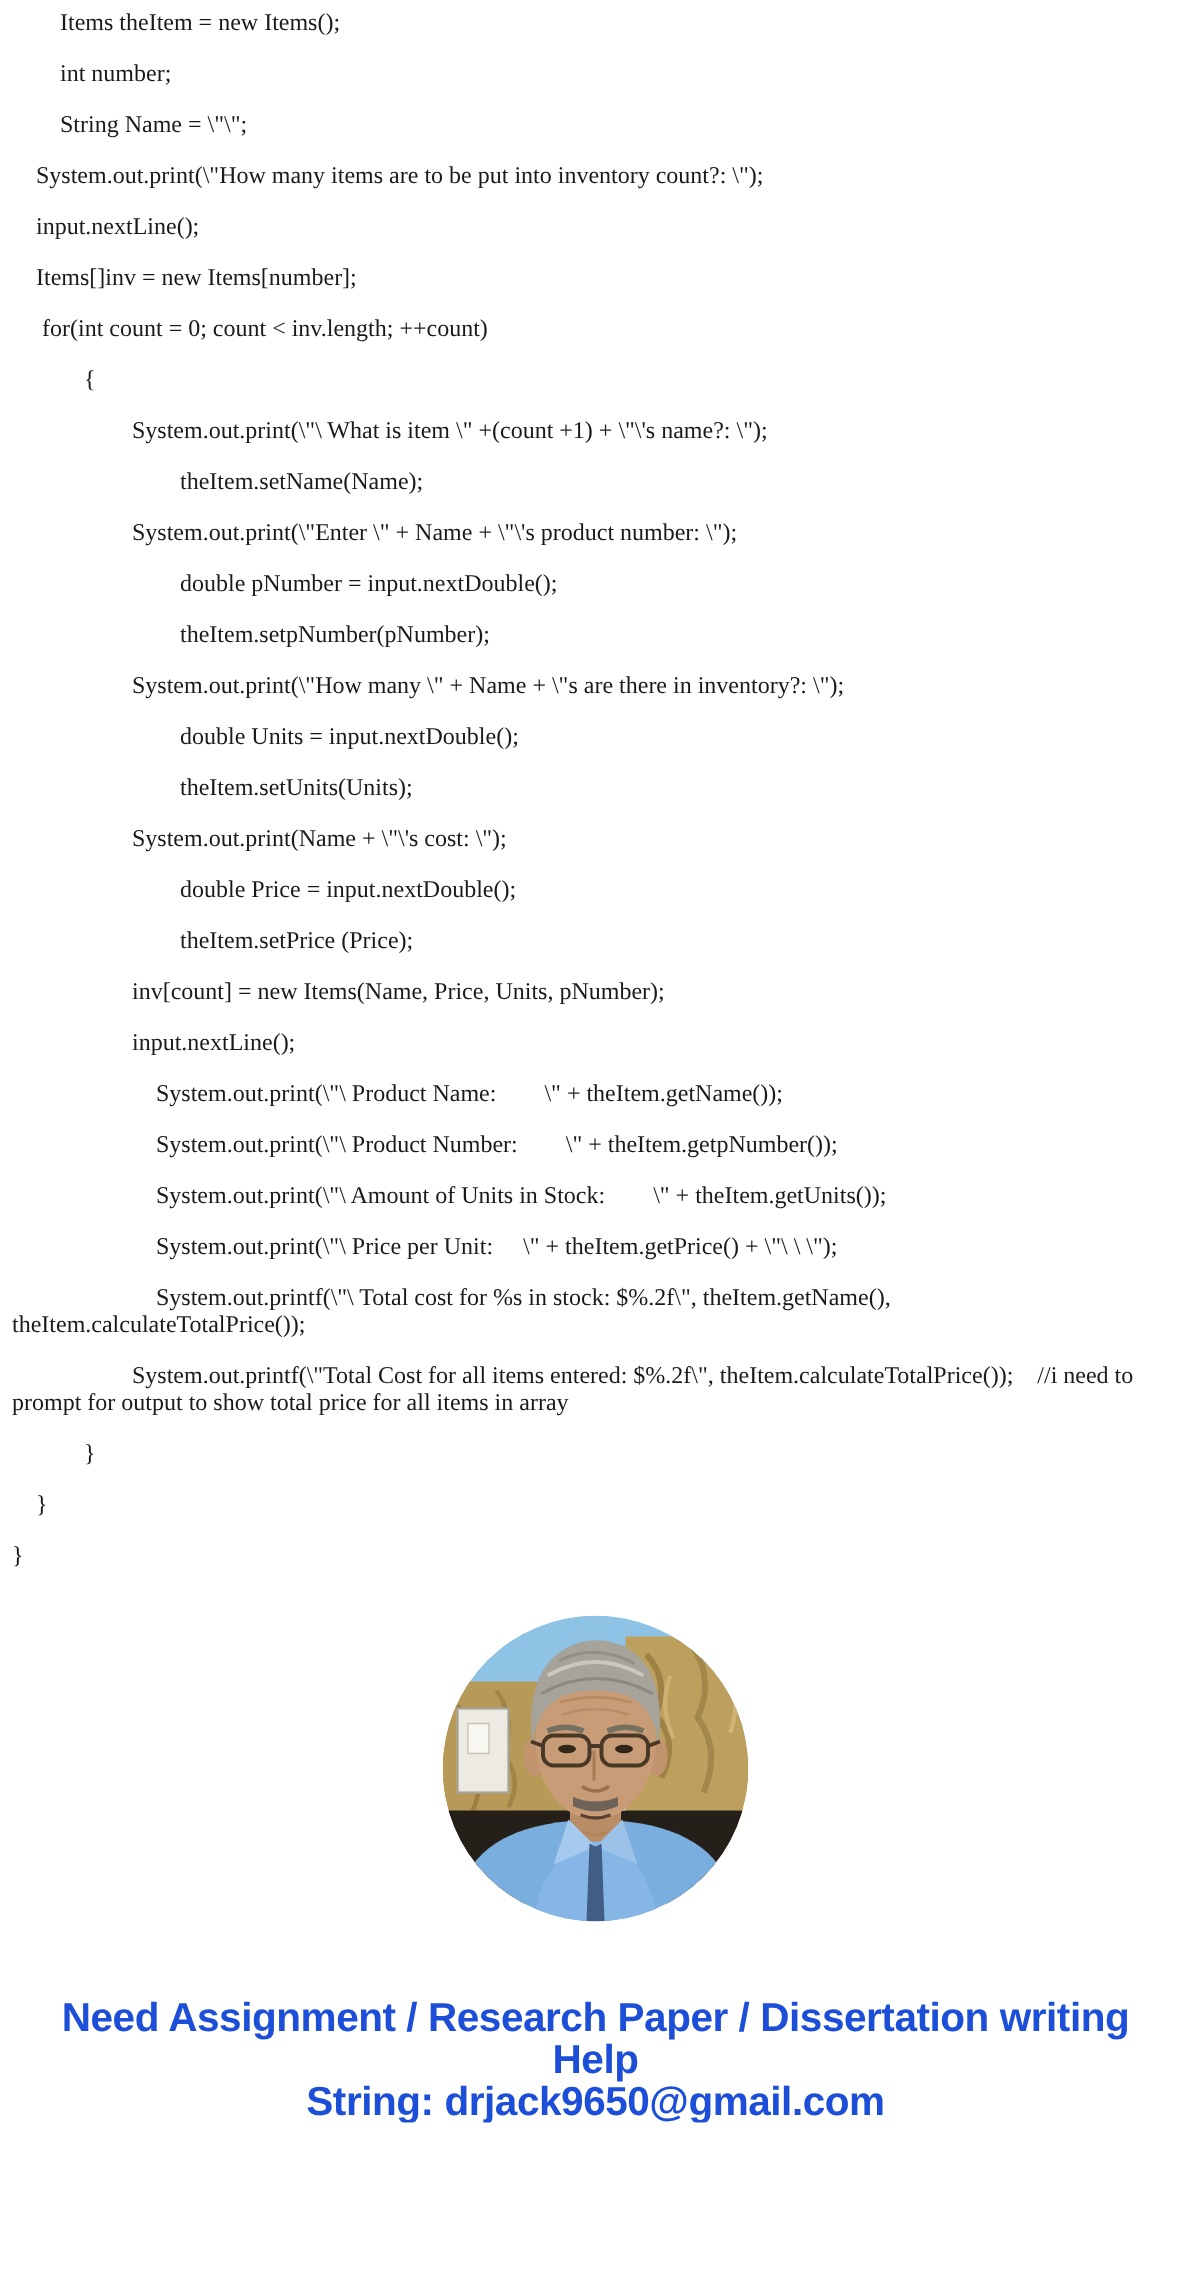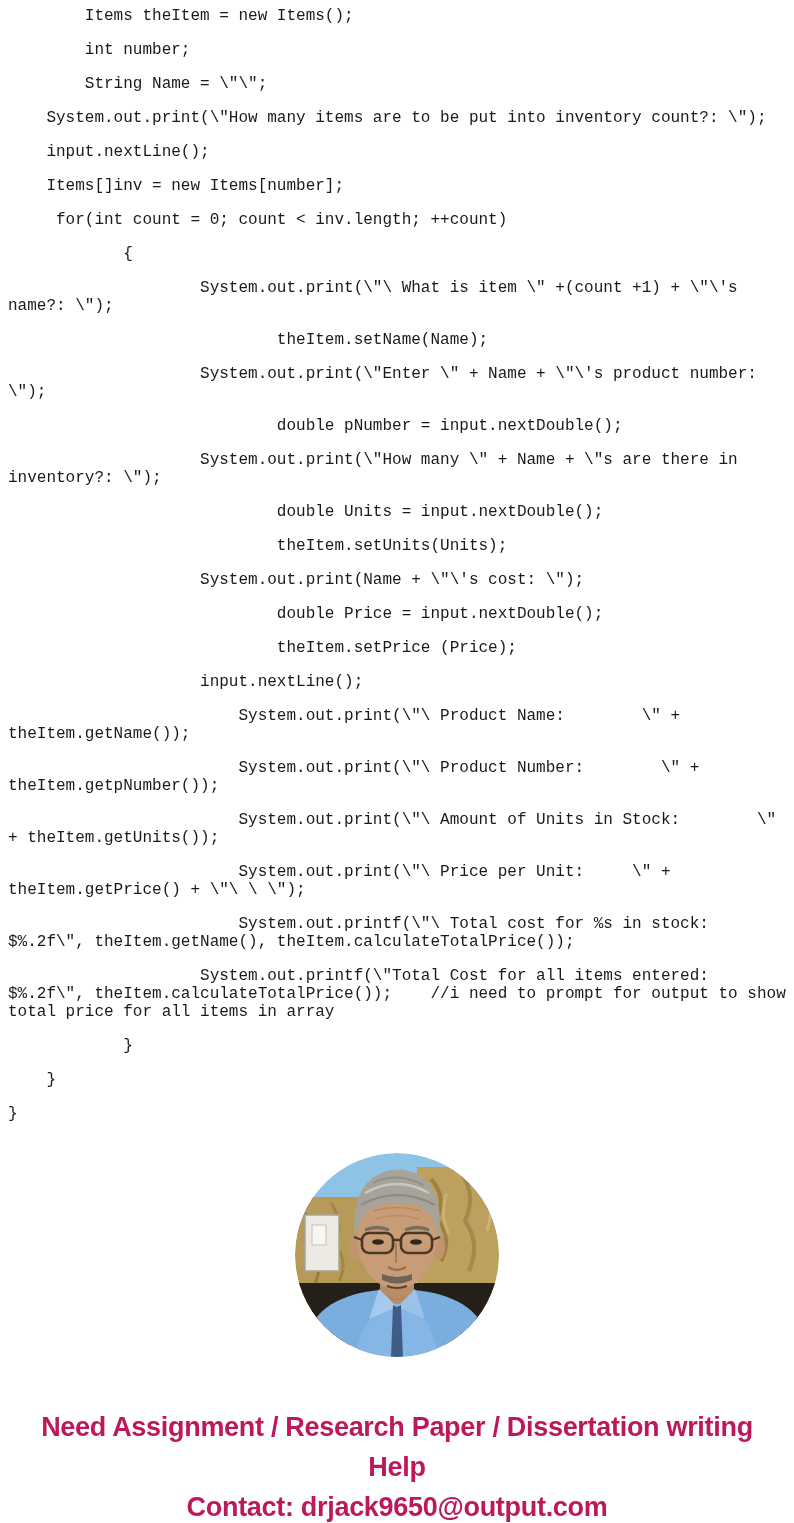--- a/index.html
+++ b/index.html
@@ -20,21 +20,20 @@
   
   .code-block {
     margin: -9px 8px 0 8px;
   }
   .code-block p {
     margin: 16px 0;
     font-size: 16px;
     line-height: 18px;
     white-space: normal;
     word-wrap: break-word;
-    font-family: Liberation Mono, monospace;
   }
   
   .avatar-section {
     margin-top: 30px;
     text-align: center;
   }
   .avatar-circle {
     display: inline-block;
     width: 204px;
     height: 204px;
@@ -43,22 +42,22 @@
     vertical-align: top;
   }
   
   .help-banner {
     margin-top: 50px;
     padding: 0 16px;
     text-align: center;
     font-family: "Liberation Sans", "DejaVu Sans", sans-serif;
     font-weight: 700;
     font-size: 27px;
-    line-height: 40px;
-    color: #be185d;
+    line-height: 28px;
+    color: #1d4ed8;
     letter-spacing: -0.3px;
   }
 </style>
 </head>
 <body>
 
 <div class="page">
 
   <div class="code-block">
     <p>&nbsp;&nbsp;&nbsp;&nbsp;&nbsp;&nbsp;&nbsp;&nbsp;Items theItem = new Items();</p>
@@ -66,26 +65,28 @@
     <p>&nbsp;&nbsp;&nbsp;&nbsp;&nbsp;&nbsp;&nbsp;&nbsp;String Name = \"\";</p>
     <p>&nbsp;&nbsp;&nbsp;&nbsp;System.out.print(\"How many items are to be put into inventory count?: \");</p>
     <p>&nbsp;&nbsp;&nbsp;&nbsp;input.nextLine();</p>
     <p>&nbsp;&nbsp;&nbsp;&nbsp;Items[]inv = new Items[number];</p>
     <p>&nbsp;&nbsp;&nbsp;&nbsp;&nbsp;for(int count = 0; count &lt; inv.length; ++count)</p>
     <p>&nbsp;&nbsp;&nbsp;&nbsp;&nbsp;&nbsp;&nbsp;&nbsp;&nbsp;&nbsp;&nbsp;&nbsp;{</p>
     <p>&nbsp;&nbsp;&nbsp;&nbsp;&nbsp;&nbsp;&nbsp;&nbsp;&nbsp;&nbsp;&nbsp;&nbsp;&nbsp;&nbsp;&nbsp;&nbsp;&nbsp;&nbsp;&nbsp;&nbsp;System.out.print(\"\ What is item \" +(count +1) + \"\'s name?: \");</p>
     <p>&nbsp;&nbsp;&nbsp;&nbsp;&nbsp;&nbsp;&nbsp;&nbsp;&nbsp;&nbsp;&nbsp;&nbsp;&nbsp;&nbsp;&nbsp;&nbsp;&nbsp;&nbsp;&nbsp;&nbsp;&nbsp;&nbsp;&nbsp;&nbsp;&nbsp;&nbsp;&nbsp;&nbsp;theItem.setName(Name);</p>
     <p>&nbsp;&nbsp;&nbsp;&nbsp;&nbsp;&nbsp;&nbsp;&nbsp;&nbsp;&nbsp;&nbsp;&nbsp;&nbsp;&nbsp;&nbsp;&nbsp;&nbsp;&nbsp;&nbsp;&nbsp;System.out.print(\"Enter \" + Name + \"\'s product number: \");</p>
     <p>&nbsp;&nbsp;&nbsp;&nbsp;&nbsp;&nbsp;&nbsp;&nbsp;&nbsp;&nbsp;&nbsp;&nbsp;&nbsp;&nbsp;&nbsp;&nbsp;&nbsp;&nbsp;&nbsp;&nbsp;&nbsp;&nbsp;&nbsp;&nbsp;&nbsp;&nbsp;&nbsp;&nbsp;double pNumber = input.nextDouble();</p>
+    <p>&nbsp;&nbsp;&nbsp;&nbsp;&nbsp;&nbsp;&nbsp;&nbsp;&nbsp;&nbsp;&nbsp;&nbsp;&nbsp;&nbsp;&nbsp;&nbsp;&nbsp;&nbsp;&nbsp;&nbsp;&nbsp;&nbsp;&nbsp;&nbsp;&nbsp;&nbsp;&nbsp;&nbsp;theItem.setpNumber(pNumber);</p>
     <p>&nbsp;&nbsp;&nbsp;&nbsp;&nbsp;&nbsp;&nbsp;&nbsp;&nbsp;&nbsp;&nbsp;&nbsp;&nbsp;&nbsp;&nbsp;&nbsp;&nbsp;&nbsp;&nbsp;&nbsp;System.out.print(\"How many \" + Name + \"s are there in inventory?: \");</p>
     <p>&nbsp;&nbsp;&nbsp;&nbsp;&nbsp;&nbsp;&nbsp;&nbsp;&nbsp;&nbsp;&nbsp;&nbsp;&nbsp;&nbsp;&nbsp;&nbsp;&nbsp;&nbsp;&nbsp;&nbsp;&nbsp;&nbsp;&nbsp;&nbsp;&nbsp;&nbsp;&nbsp;&nbsp;double Units = input.nextDouble();</p>
     <p>&nbsp;&nbsp;&nbsp;&nbsp;&nbsp;&nbsp;&nbsp;&nbsp;&nbsp;&nbsp;&nbsp;&nbsp;&nbsp;&nbsp;&nbsp;&nbsp;&nbsp;&nbsp;&nbsp;&nbsp;&nbsp;&nbsp;&nbsp;&nbsp;&nbsp;&nbsp;&nbsp;&nbsp;theItem.setUnits(Units);</p>
     <p>&nbsp;&nbsp;&nbsp;&nbsp;&nbsp;&nbsp;&nbsp;&nbsp;&nbsp;&nbsp;&nbsp;&nbsp;&nbsp;&nbsp;&nbsp;&nbsp;&nbsp;&nbsp;&nbsp;&nbsp;System.out.print(Name + \"\'s cost: \");</p>
     <p>&nbsp;&nbsp;&nbsp;&nbsp;&nbsp;&nbsp;&nbsp;&nbsp;&nbsp;&nbsp;&nbsp;&nbsp;&nbsp;&nbsp;&nbsp;&nbsp;&nbsp;&nbsp;&nbsp;&nbsp;&nbsp;&nbsp;&nbsp;&nbsp;&nbsp;&nbsp;&nbsp;&nbsp;double Price = input.nextDouble();</p>
     <p>&nbsp;&nbsp;&nbsp;&nbsp;&nbsp;&nbsp;&nbsp;&nbsp;&nbsp;&nbsp;&nbsp;&nbsp;&nbsp;&nbsp;&nbsp;&nbsp;&nbsp;&nbsp;&nbsp;&nbsp;&nbsp;&nbsp;&nbsp;&nbsp;&nbsp;&nbsp;&nbsp;&nbsp;theItem.setPrice (Price);</p>
+    <p>&nbsp;&nbsp;&nbsp;&nbsp;&nbsp;&nbsp;&nbsp;&nbsp;&nbsp;&nbsp;&nbsp;&nbsp;&nbsp;&nbsp;&nbsp;&nbsp;&nbsp;&nbsp;&nbsp;&nbsp;inv[count] = new Items(Name, Price, Units, pNumber);</p>
     <p>&nbsp;&nbsp;&nbsp;&nbsp;&nbsp;&nbsp;&nbsp;&nbsp;&nbsp;&nbsp;&nbsp;&nbsp;&nbsp;&nbsp;&nbsp;&nbsp;&nbsp;&nbsp;&nbsp;&nbsp;input.nextLine();</p>
     <p>&nbsp;&nbsp;&nbsp;&nbsp;&nbsp;&nbsp;&nbsp;&nbsp;&nbsp;&nbsp;&nbsp;&nbsp;&nbsp;&nbsp;&nbsp;&nbsp;&nbsp;&nbsp;&nbsp;&nbsp;&nbsp;&nbsp;&nbsp;&nbsp;System.out.print(\"\ Product Name:&nbsp;&nbsp;&nbsp;&nbsp;&nbsp;&nbsp;&nbsp;&nbsp;\" + theItem.getName());</p>
     <p>&nbsp;&nbsp;&nbsp;&nbsp;&nbsp;&nbsp;&nbsp;&nbsp;&nbsp;&nbsp;&nbsp;&nbsp;&nbsp;&nbsp;&nbsp;&nbsp;&nbsp;&nbsp;&nbsp;&nbsp;&nbsp;&nbsp;&nbsp;&nbsp;System.out.print(\"\ Product Number:&nbsp;&nbsp;&nbsp;&nbsp;&nbsp;&nbsp;&nbsp;&nbsp;\" + theItem.getpNumber());</p>
     <p>&nbsp;&nbsp;&nbsp;&nbsp;&nbsp;&nbsp;&nbsp;&nbsp;&nbsp;&nbsp;&nbsp;&nbsp;&nbsp;&nbsp;&nbsp;&nbsp;&nbsp;&nbsp;&nbsp;&nbsp;&nbsp;&nbsp;&nbsp;&nbsp;System.out.print(\"\ Amount of Units in Stock:&nbsp;&nbsp;&nbsp;&nbsp;&nbsp;&nbsp;&nbsp;&nbsp;\" + theItem.getUnits());</p>
     <p>&nbsp;&nbsp;&nbsp;&nbsp;&nbsp;&nbsp;&nbsp;&nbsp;&nbsp;&nbsp;&nbsp;&nbsp;&nbsp;&nbsp;&nbsp;&nbsp;&nbsp;&nbsp;&nbsp;&nbsp;&nbsp;&nbsp;&nbsp;&nbsp;System.out.print(\"\ Price per Unit:&nbsp;&nbsp;&nbsp;&nbsp;&nbsp;\" + theItem.getPrice() + \"\ \ \");</p>
     <p>&nbsp;&nbsp;&nbsp;&nbsp;&nbsp;&nbsp;&nbsp;&nbsp;&nbsp;&nbsp;&nbsp;&nbsp;&nbsp;&nbsp;&nbsp;&nbsp;&nbsp;&nbsp;&nbsp;&nbsp;&nbsp;&nbsp;&nbsp;&nbsp;System.out.printf(\"\ Total cost for %s in stock: $%.2f\", theItem.getName(), theItem.calculateTotalPrice());</p>
     <p>&nbsp;&nbsp;&nbsp;&nbsp;&nbsp;&nbsp;&nbsp;&nbsp;&nbsp;&nbsp;&nbsp;&nbsp;&nbsp;&nbsp;&nbsp;&nbsp;&nbsp;&nbsp;&nbsp;&nbsp;System.out.printf(\"Total Cost for all items entered: $%.2f\", theItem.calculateTotalPrice());&nbsp;&nbsp;&nbsp; //i need to prompt for output to show total price for all items in array</p>
     <p>&nbsp;&nbsp;&nbsp;&nbsp;&nbsp;&nbsp;&nbsp;&nbsp;&nbsp;&nbsp;&nbsp;&nbsp;}</p>
     <p>&nbsp;&nbsp;&nbsp;&nbsp;}</p>
     <p>}</p>
@@ -158,16 +159,16 @@
 
           <path d="M92,133 Q102,137 112,133" stroke="#5c4034" stroke-width="2.2" fill="none"></path>
           <path d="M94,144 Q102,149 110,144" stroke="#b08158" stroke-width="1.6" fill="none" opacity="0.8"></path>
         </g>
       </svg>
     </span>
   </div>
 
   <div class="help-banner">
     <div>Need Assignment / Research Paper / Dissertation writing Help</div>
-    <div>Contact: drjack9650@output.com</div>
+    <div>String: drjack9650@gmail.com</div>
   </div>
 
 </div>
 
 </body></html>

